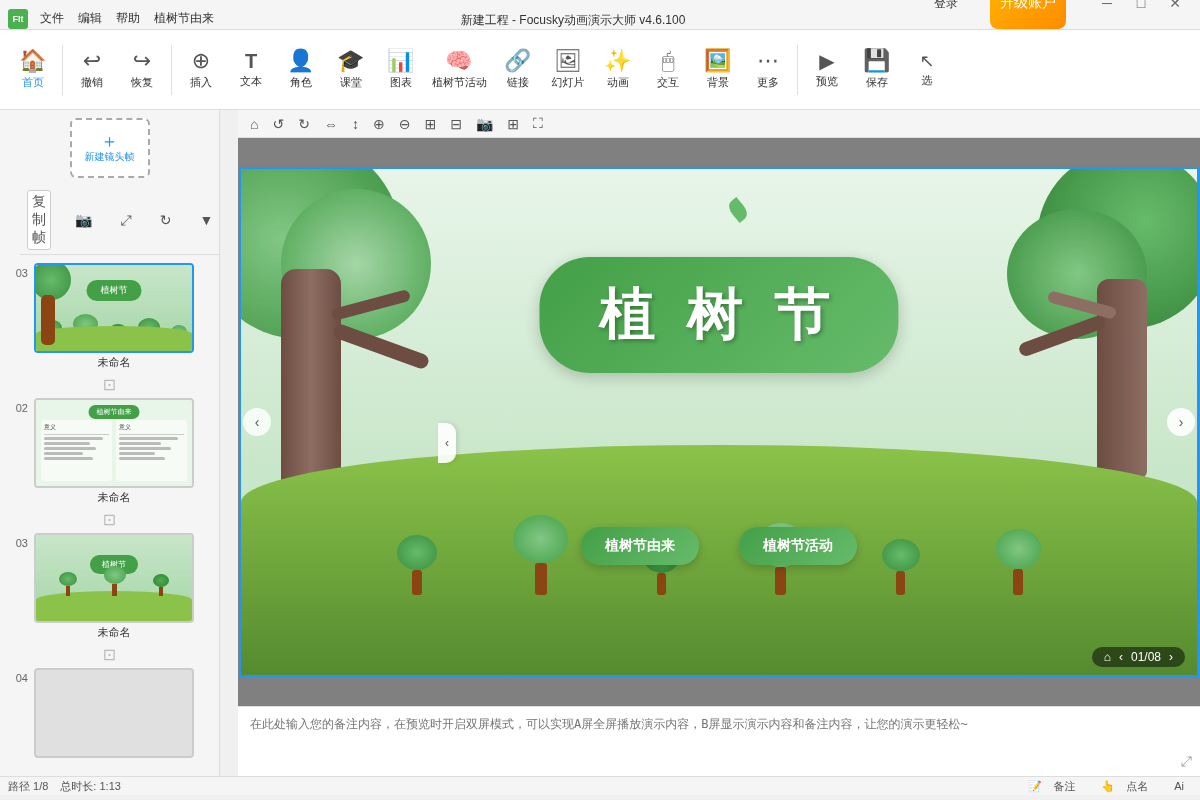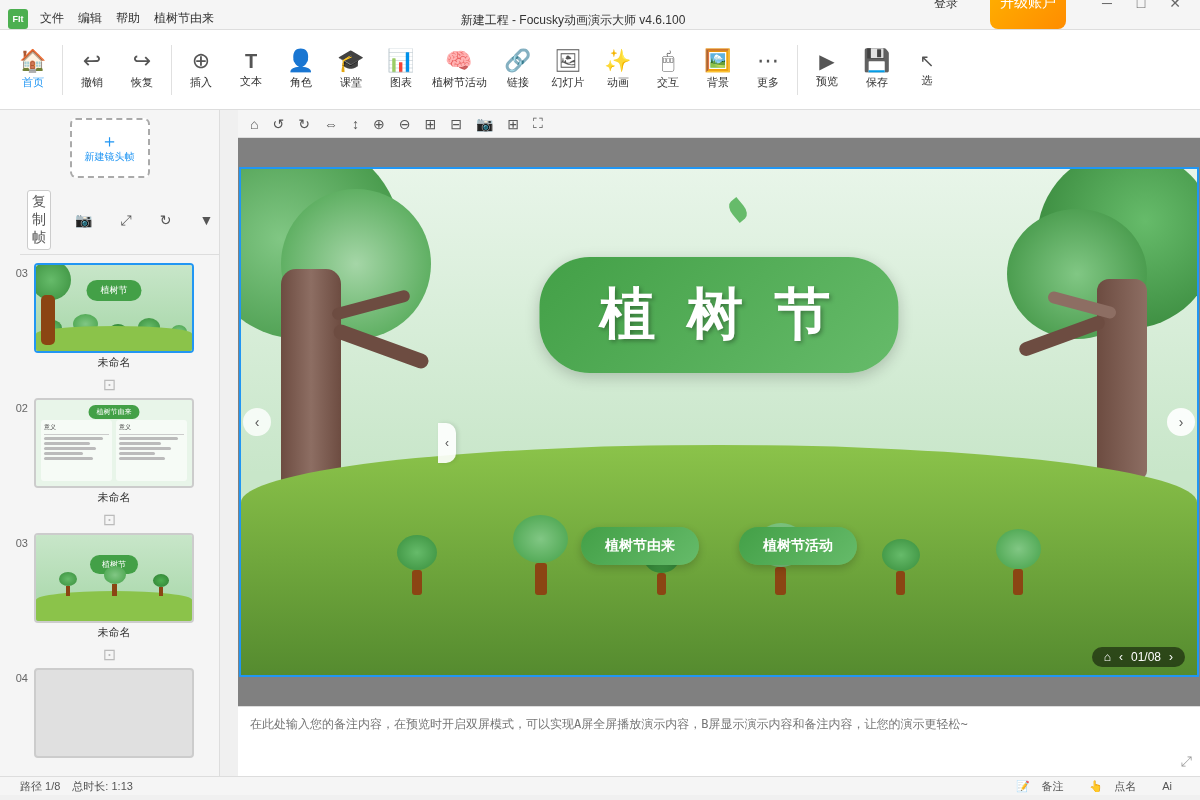--- a/index.html
+++ b/index.html
@@ -92,21 +92,21 @@
     
     #slide-counter { position: absolute; bottom: 8px; right: 12px; background: rgba(0,0,0,0.5); border-radius: 15px; color: white; padding: 3px 12px; font-size: 12px; display: flex; align-items: center; gap: 8px; }
     #slide-counter span { cursor: pointer; font-size: 12px; }
 
     
     #notes-area { height: 70px; background: white; border-top: 1px solid #ddd; display: flex; align-items: center; padding: 0 12px; position: relative; }
     #notes-input { width: 100%; height: 100%; border: none; outline: none; font-size: 12px; color: #999; resize: none; background: transparent; line-height: 1.6; padding-top: 8px; }
     #notes-expand { position: absolute; bottom: 6px; right: 8px; font-size: 14px; color: #999; cursor: pointer; }
 
     
-    #status-bar { height: 19px; background: #f5f5f5; border-top: 1px solid #ddd; display: flex; align-items: center; padding: 0 20px; justify-content: space-between; }
+    #status-bar { height: 19px; background: #f5f5f5; border-top: 1px solid #ddd; display: flex; align-items: center; padding: 0 8px; justify-content: space-between; }
     #status-left { display: flex; gap: 12px; font-size: 11px; color: #555; }
     #status-right { display: flex; align-items: center; gap: 10px; font-size: 11px; color: #555; }
     #status-right span { cursor: pointer; padding: 1px 4px; border-radius: 3px; }
     .status-btn { display: flex; align-items: center; gap: 3px; cursor: pointer; }
 
     
     .thumb1-bg { width: 100%; height: 100%; background: linear-gradient(to bottom, #c8e6c9, #a5d6a7); position: relative; overflow: hidden; }
     .thumb1-title { position: absolute; top: 15px; left: 50%; transform: translateX(-50%); background: #43A047; border-radius: 20px; padding: 4px 14px; color: white; font-size: 9px; white-space: nowrap; }
     .thumb1-trees { position: absolute; bottom: 5px; left: 0; right: 0; display: flex; justify-content: space-around; align-items: flex-end; }
     .thumb-tree-s { display: flex; flex-direction: column; align-items: center; }

